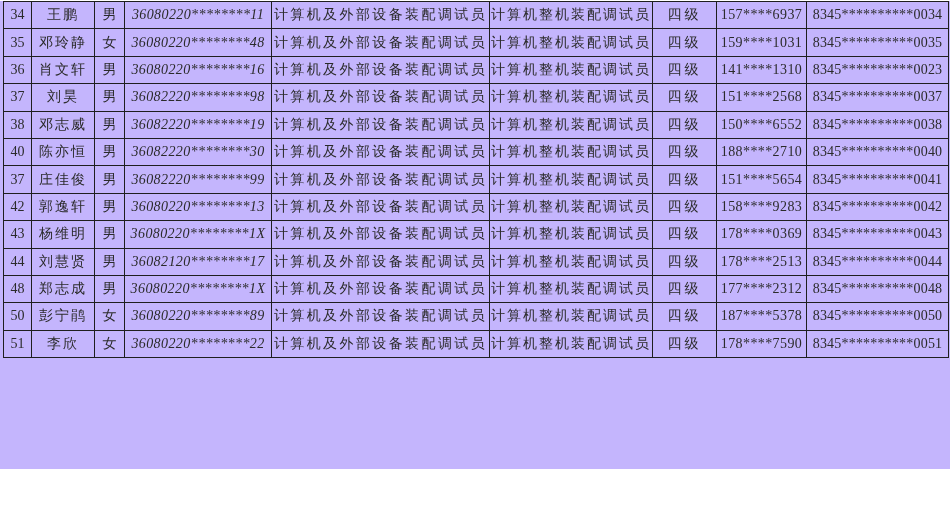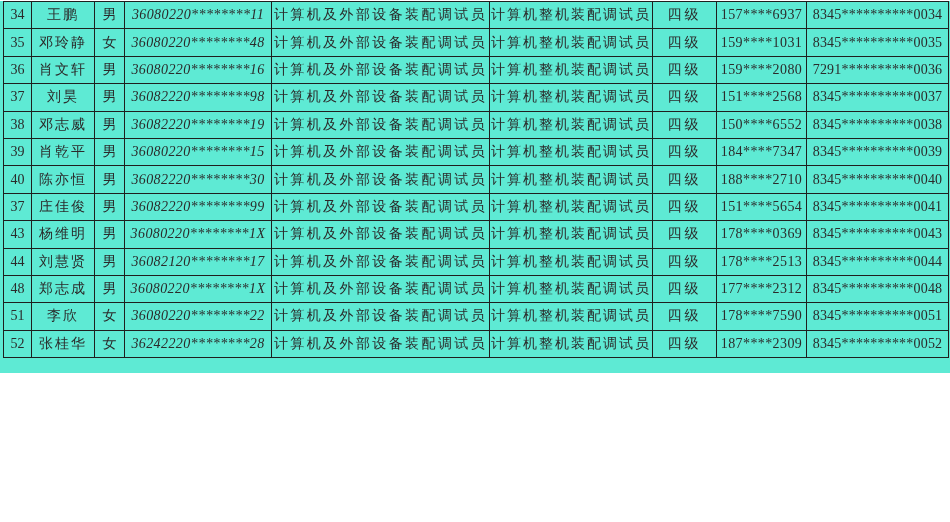--- a/index.html
+++ b/index.html
@@ -5,22 +5,22 @@
   html, body {
     margin: 0;
     padding: 0;
     background: #ffffff;
     width: 950px;
     height: 522px;
     overflow: hidden;
   }
   .sheet {
     width: 950px;
-    height: 372px;
-    background: #5eead4;
+    height: 468px;
+    background: #c4b5fd;
     box-sizing: border-box;
   }
   table.roster {
     border-collapse: collapse;
     table-layout: fixed;
     margin: 1px 0 0 3px;
   }
   table.roster td {
     border: 1px solid #1f1f1f;
     height: 26.4px;
@@ -83,22 +83,22 @@
     <td class="c-cert">8345**********0035</td>
   </tr>
         <tr>
     <td class="c-no">36</td>
     <td class="c-name">肖文轩</td>
     <td class="c-gender">男</td>
     <td class="c-id">36080220********16</td>
     <td class="c-occ">计算机及外部设备装配调试员</td>
     <td class="c-work">计算机整机装配调试员</td>
     <td class="c-level">四级</td>
-    <td class="c-phone">159****2080</td>
-    <td class="c-cert">7291**********0036</td>
+    <td class="c-phone">141****1310</td>
+    <td class="c-cert">8345**********0023</td>
   </tr>
         <tr>
     <td class="c-no">37</td>
     <td class="c-name">刘昊</td>
     <td class="c-gender">男</td>
     <td class="c-id">36082220********98</td>
     <td class="c-occ">计算机及外部设备装配调试员</td>
     <td class="c-work">计算机整机装配调试员</td>
     <td class="c-level">四级</td>
     <td class="c-phone">151****2568</td>
@@ -109,31 +109,20 @@
     <td class="c-name">邓志威</td>
     <td class="c-gender">男</td>
     <td class="c-id">36082220********19</td>
     <td class="c-occ">计算机及外部设备装配调试员</td>
     <td class="c-work">计算机整机装配调试员</td>
     <td class="c-level">四级</td>
     <td class="c-phone">150****6552</td>
     <td class="c-cert">8345**********0038</td>
   </tr>
         <tr>
-    <td class="c-no">39</td>
-    <td class="c-name">肖乾平</td>
-    <td class="c-gender">男</td>
-    <td class="c-id">36080220********15</td>
-    <td class="c-occ">计算机及外部设备装配调试员</td>
-    <td class="c-work">计算机整机装配调试员</td>
-    <td class="c-level">四级</td>
-    <td class="c-phone">184****7347</td>
-    <td class="c-cert">8345**********0039</td>
-  </tr>
-        <tr>
     <td class="c-no">40</td>
     <td class="c-name">陈亦恒</td>
     <td class="c-gender">男</td>
     <td class="c-id">36082220********30</td>
     <td class="c-occ">计算机及外部设备装配调试员</td>
     <td class="c-work">计算机整机装配调试员</td>
     <td class="c-level">四级</td>
     <td class="c-phone">188****2710</td>
     <td class="c-cert">8345**********0040</td>
   </tr>
@@ -142,20 +131,31 @@
     <td class="c-name">庄佳俊</td>
     <td class="c-gender">男</td>
     <td class="c-id">36082220********99</td>
     <td class="c-occ">计算机及外部设备装配调试员</td>
     <td class="c-work">计算机整机装配调试员</td>
     <td class="c-level">四级</td>
     <td class="c-phone">151****5654</td>
     <td class="c-cert">8345**********0041</td>
   </tr>
         <tr>
+    <td class="c-no">42</td>
+    <td class="c-name">郭逸轩</td>
+    <td class="c-gender">男</td>
+    <td class="c-id">36080220********13</td>
+    <td class="c-occ">计算机及外部设备装配调试员</td>
+    <td class="c-work">计算机整机装配调试员</td>
+    <td class="c-level">四级</td>
+    <td class="c-phone">158****9283</td>
+    <td class="c-cert">8345**********0042</td>
+  </tr>
+        <tr>
     <td class="c-no">43</td>
     <td class="c-name">杨维明</td>
     <td class="c-gender">男</td>
     <td class="c-id">36080220********1X</td>
     <td class="c-occ">计算机及外部设备装配调试员</td>
     <td class="c-work">计算机整机装配调试员</td>
     <td class="c-level">四级</td>
     <td class="c-phone">178****0369</td>
     <td class="c-cert">8345**********0043</td>
   </tr>
@@ -173,38 +173,38 @@
         <tr>
     <td class="c-no">48</td>
     <td class="c-name">郑志成</td>
     <td class="c-gender">男</td>
     <td class="c-id">36080220********1X</td>
     <td class="c-occ">计算机及外部设备装配调试员</td>
     <td class="c-work">计算机整机装配调试员</td>
     <td class="c-level">四级</td>
     <td class="c-phone">177****2312</td>
     <td class="c-cert">8345**********0048</td>
+  </tr>
+        <tr>
+    <td class="c-no">50</td>
+    <td class="c-name">彭宁鹃</td>
+    <td class="c-gender">女</td>
+    <td class="c-id">36080220********89</td>
+    <td class="c-occ">计算机及外部设备装配调试员</td>
+    <td class="c-work">计算机整机装配调试员</td>
+    <td class="c-level">四级</td>
+    <td class="c-phone">187****5378</td>
+    <td class="c-cert">8345**********0050</td>
   </tr>
         <tr>
     <td class="c-no">51</td>
     <td class="c-name">李欣</td>
     <td class="c-gender">女</td>
     <td class="c-id">36080220********22</td>
     <td class="c-occ">计算机及外部设备装配调试员</td>
     <td class="c-work">计算机整机装配调试员</td>
     <td class="c-level">四级</td>
     <td class="c-phone">178****7590</td>
     <td class="c-cert">8345**********0051</td>
-  </tr>
-        <tr>
-    <td class="c-no">52</td>
-    <td class="c-name">张桂华</td>
-    <td class="c-gender">女</td>
-    <td class="c-id">36242220********28</td>
-    <td class="c-occ">计算机及外部设备装配调试员</td>
-    <td class="c-work">计算机整机装配调试员</td>
-    <td class="c-level">四级</td>
-    <td class="c-phone">187****2309</td>
-    <td class="c-cert">8345**********0052</td>
   </tr>
       </tbody>
   </table>
 </div>
 
 </body></html>

